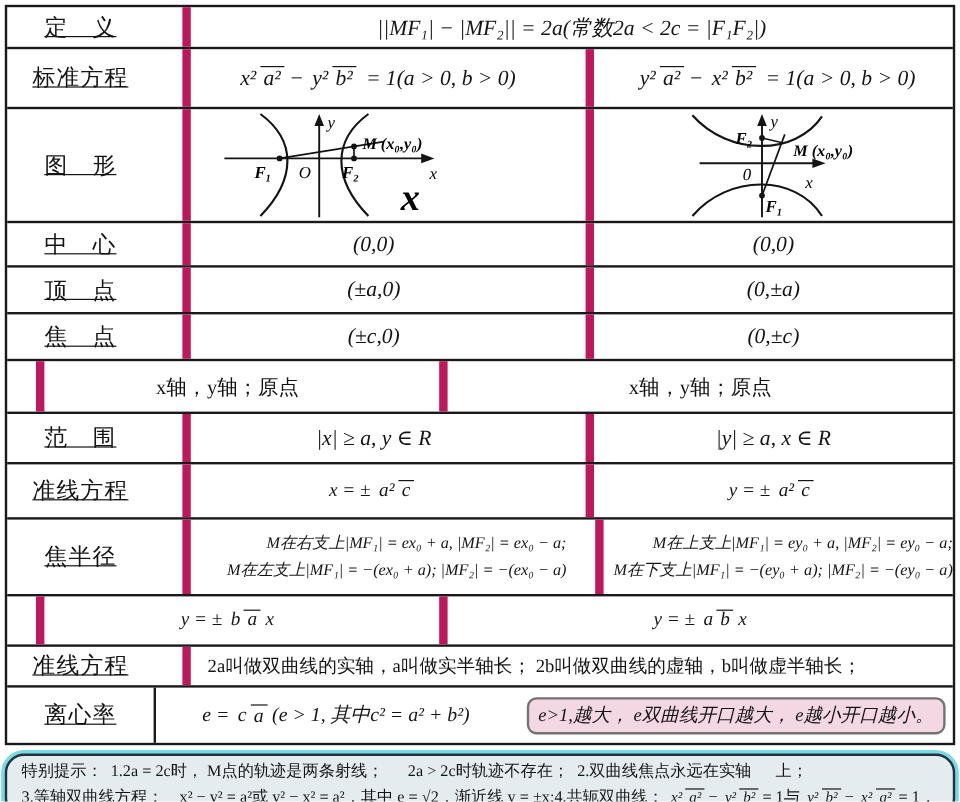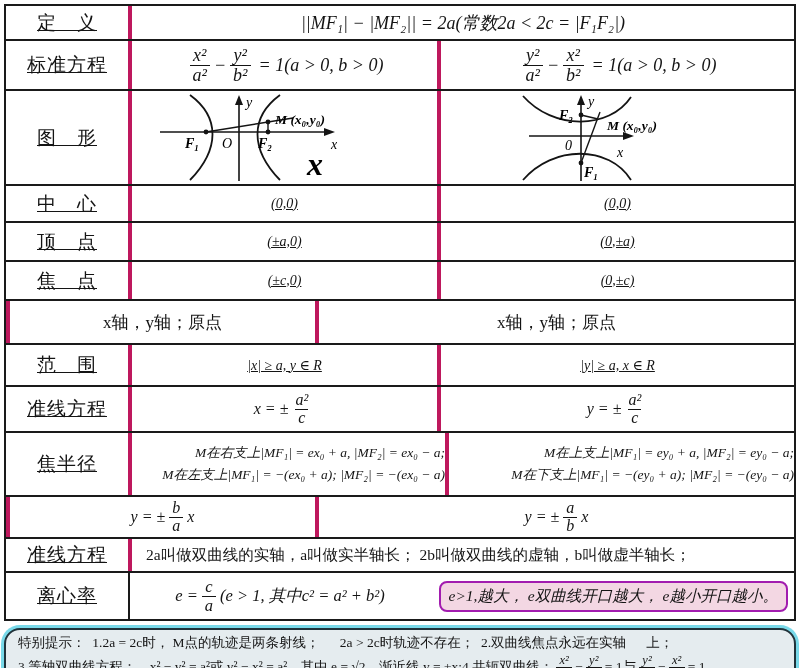--- a/index.html
+++ b/index.html
@@ -10,39 +10,39 @@
   }
   .page{width:792px;margin:4px auto 0 auto;}
   
   .tbl{border:2px solid #1a1a1a;background:#fff;}
   .row{display:flex;border-bottom:2px solid #1a1a1a;align-items:stretch;}
   .row:last-child{border-bottom:none;}
   .lbl{
     flex:0 0 122px;display:flex;align-items:center;justify-content:center;
     font-size:19px;letter-spacing:1px;text-align:center;text-decoration:underline;
   }
-  .cell{display:flex;align-items:center;justify-content:center;border-left:4px solid #be185d;}
+  .cell{display:flex;align-items:center;justify-content:center;border-left:7px solid #be185d;margin-left:24px;}
   .c-mid{flex:0 0 305px;}
   .c-right{flex:1;}
   .c-span{flex:1;}
   .math{font-style:italic;font-size:18px;}
-  .big{font-size:14px;text-decoration:underline;}
-  
-  .frac{display:inline-flex;flex-direction:column;align-items:center;
+  .big{font-size:18px;}
+  
+  .frac{display:inline-flex;flex-direction:row;align-items:center;
         vertical-align:middle;line-height:1.05;margin:0 4px;font-style:italic;}
   .frac .den{border-top:1.5px solid #141414;padding:0 3px;}
   .frac .num{padding:0 3px;}
   
   .two-line{flex-direction:column;justify-content:center;align-items:flex-end;
             padding-left:8px;font-size:13.5px;font-style:italic;line-height:1.6;}
   .ecc-wrap{flex:1;display:flex;align-items:center;border-left:2px solid #1a1a1a;}
   .ecc-formula{flex:0 0 300px;display:flex;align-items:center;justify-content:center;}
   .pink-note{
     margin-left:auto;margin-right:6px;
-    border:2px solid #a21caf;border-radius:8px;
+    border:2px solid #737373;border-radius:8px;
     padding:3px 8px;font-size:15.5px;font-style:italic;
   }
   .axis-text{justify-content:flex-start;padding-left:14px;font-size:15.5px;}
   
   .gcell{padding:0;}
   .gcell svg{display:block;}
   svg text{font-family:"Liberation Serif","DejaVu Serif",serif;}
   .svg-it{font-style:italic;}
   
   .notes{

